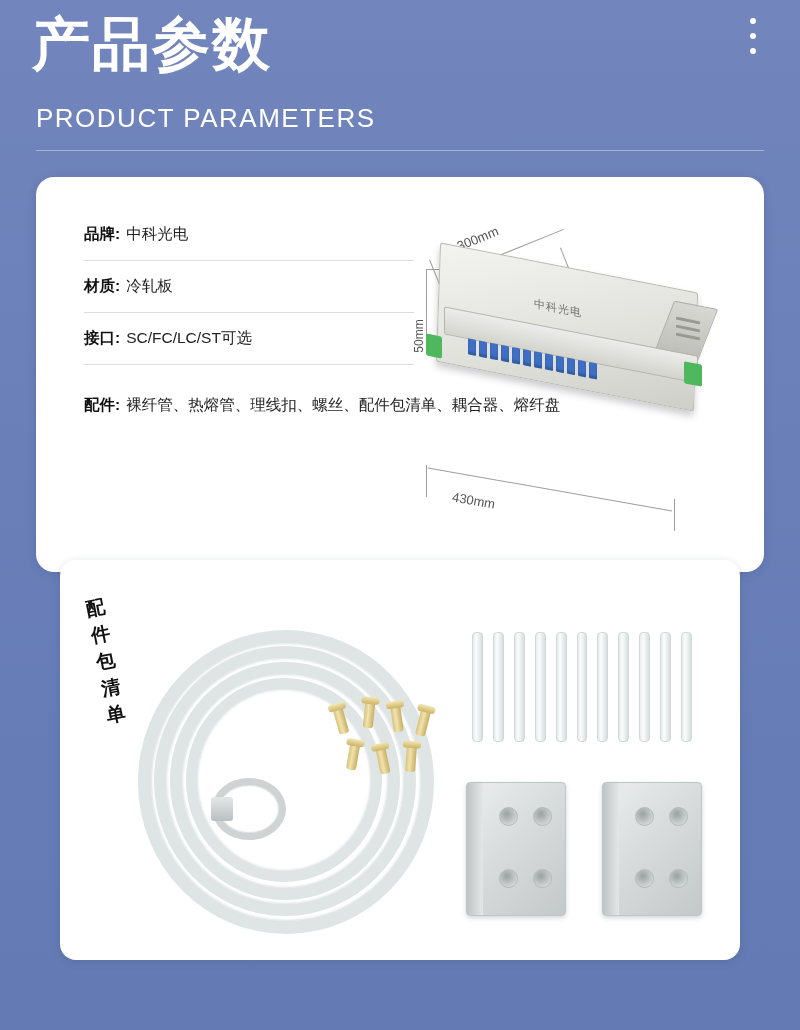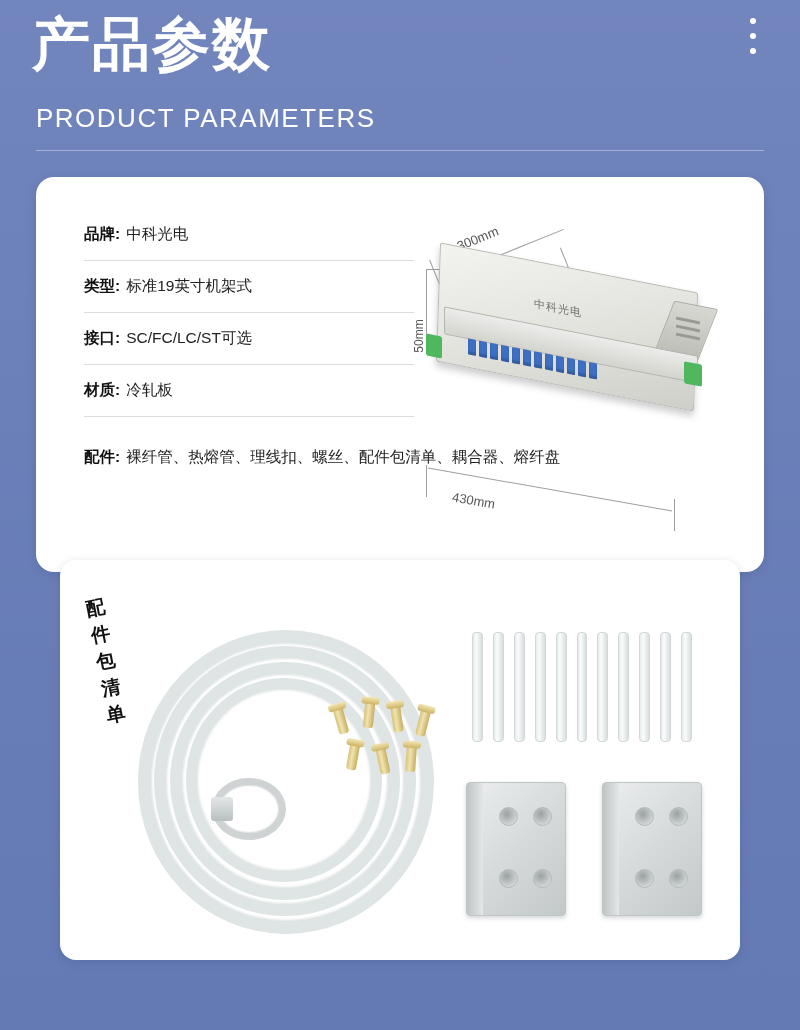--- a/index.html
+++ b/index.html
@@ -397,30 +397,26 @@
   </div>
 
   <div class="spec-card">
 
     <div class="spec-list">
       <div class="spec-row">
         <span class="spec-label">品牌:</span>
         <span class="spec-value">中科光电</span>
       </div>
       <div class="spec-row">
-        <span class="spec-label">类型:</span>
-        <span class="spec-value">标准19英寸机架式</span>
+        <span class="spec-label">材质:</span>
+        <span class="spec-value">冷轧板</span>
       </div>
       <div class="spec-row">
         <span class="spec-label">接口:</span>
         <span class="spec-value">SC/FC/LC/ST可选</span>
-      </div>
-      <div class="spec-row">
-        <span class="spec-label">材质:</span>
-        <span class="spec-value">冷轧板</span>
       </div>
       <div class="spec-row wide">
         <span class="spec-label">配件:</span>
         <span class="spec-value">裸纤管、热熔管、理线扣、螺丝、配件包清单、耦合器、熔纤盘</span>
       </div>
     </div>
 
     <div class="photo">
 
       <div class="line" style="left:54px;top:44px;width:118px;height:1px;transform:rotate(-22deg);"></div>

